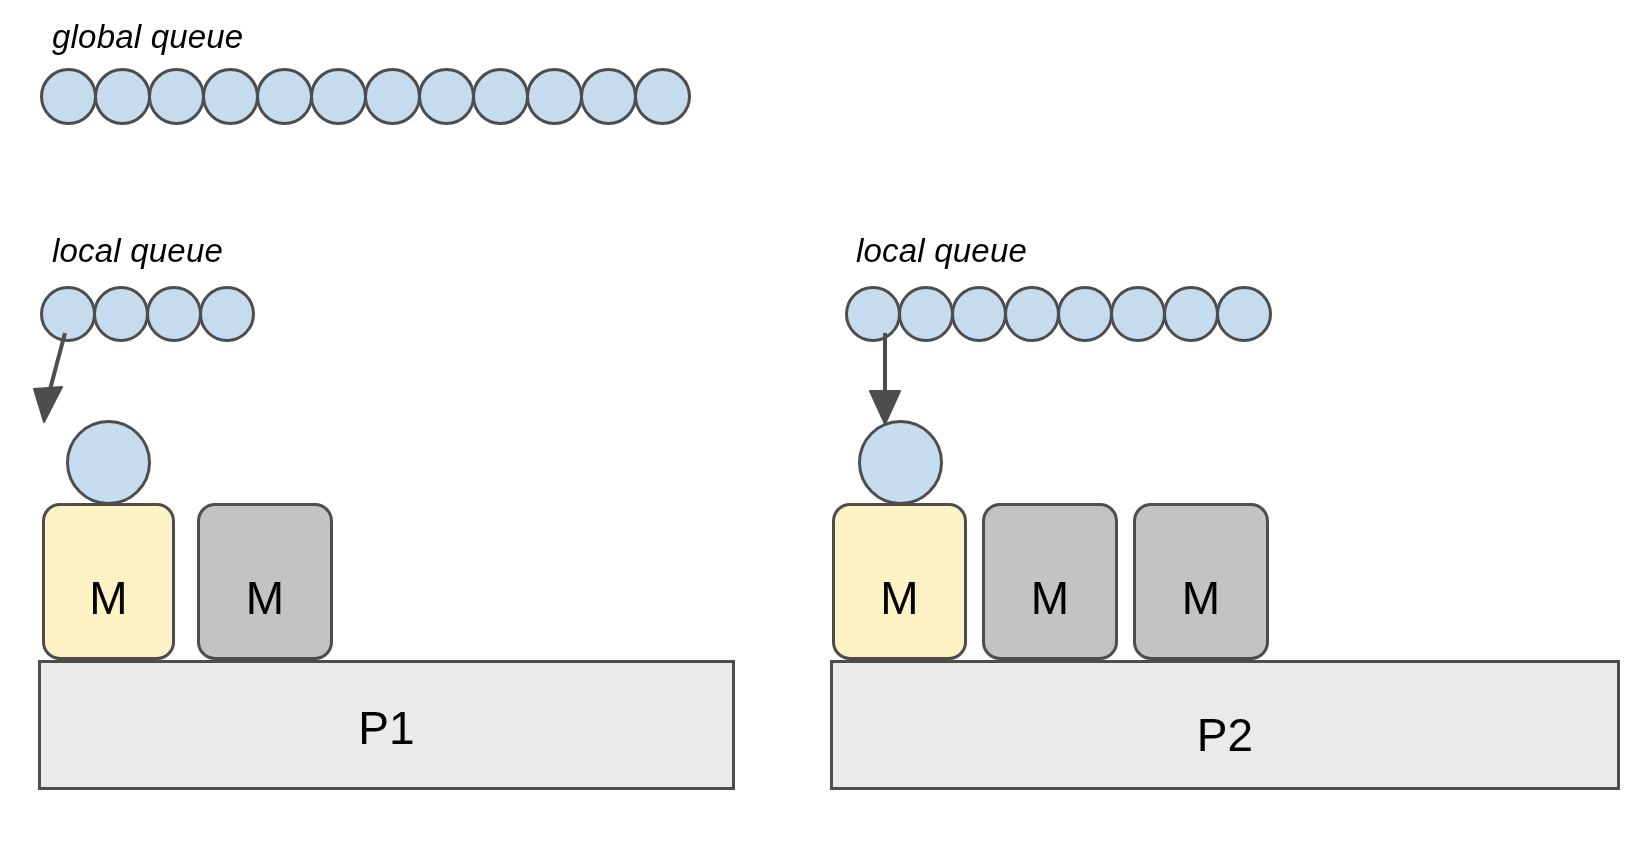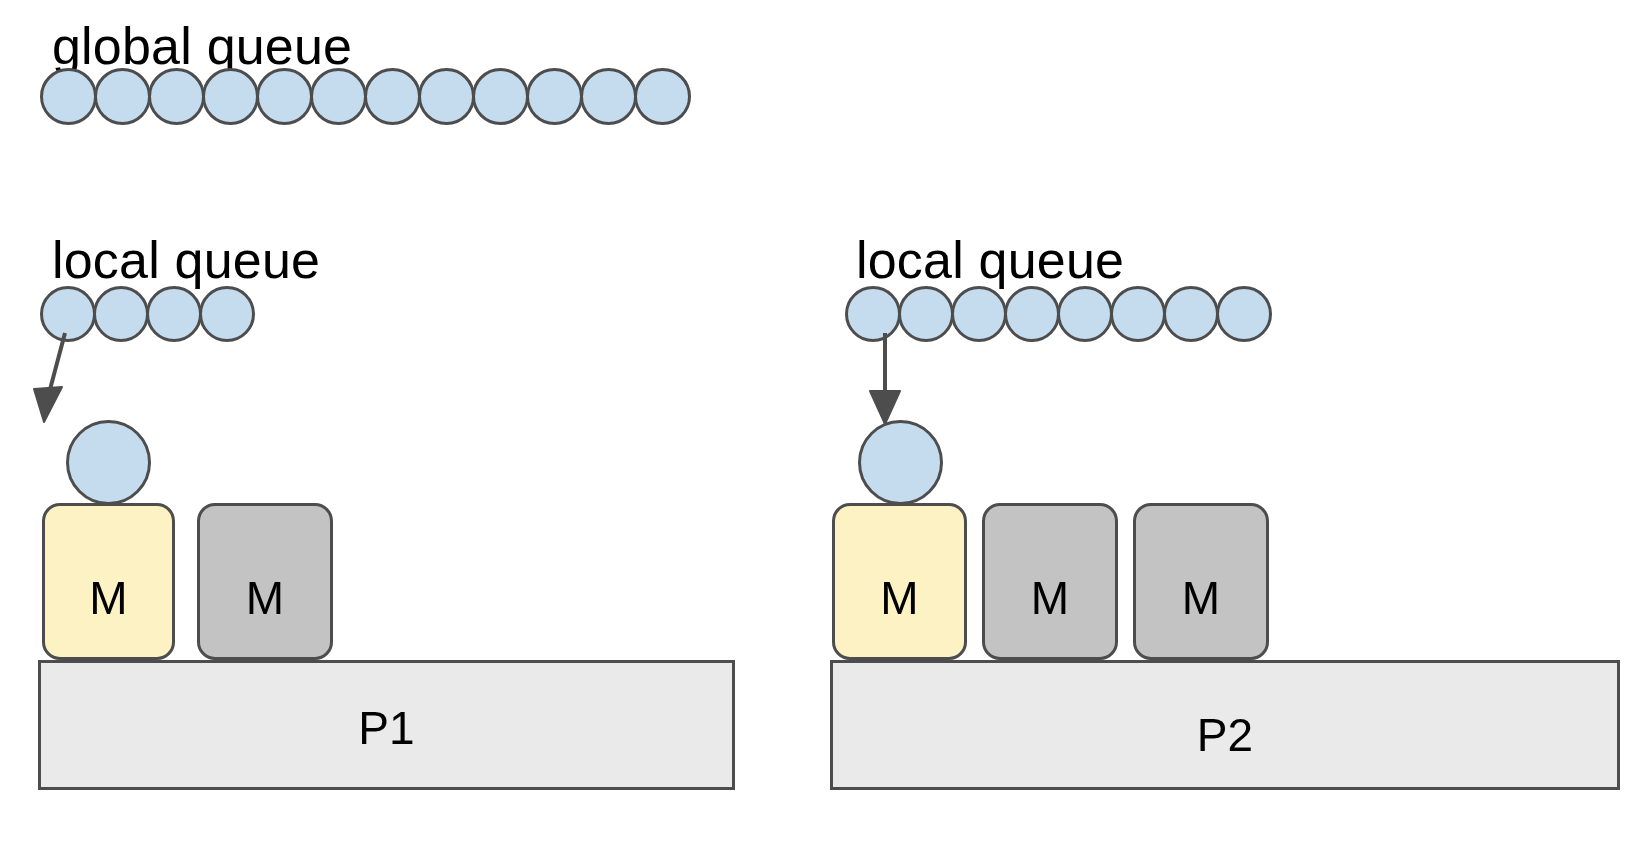--- a/index.html
+++ b/index.html
@@ -22,22 +22,23 @@
   }
 
   .label {
     position: absolute;
     font-family: "Liberation Sans", sans-serif;
     color: #000000;
     white-space: nowrap;
     line-height: 1;
   }
   .queue-label {
-    font-size: 52px;
+    font-size: 33px;
     letter-spacing: 0.2px;
+    font-style: italic;
   }
 
   .queue-row {
     position: absolute;
     display: flex;
     flex-direction: row;
     align-items: center;
   }
   .goroutine {
     box-sizing: border-box;

